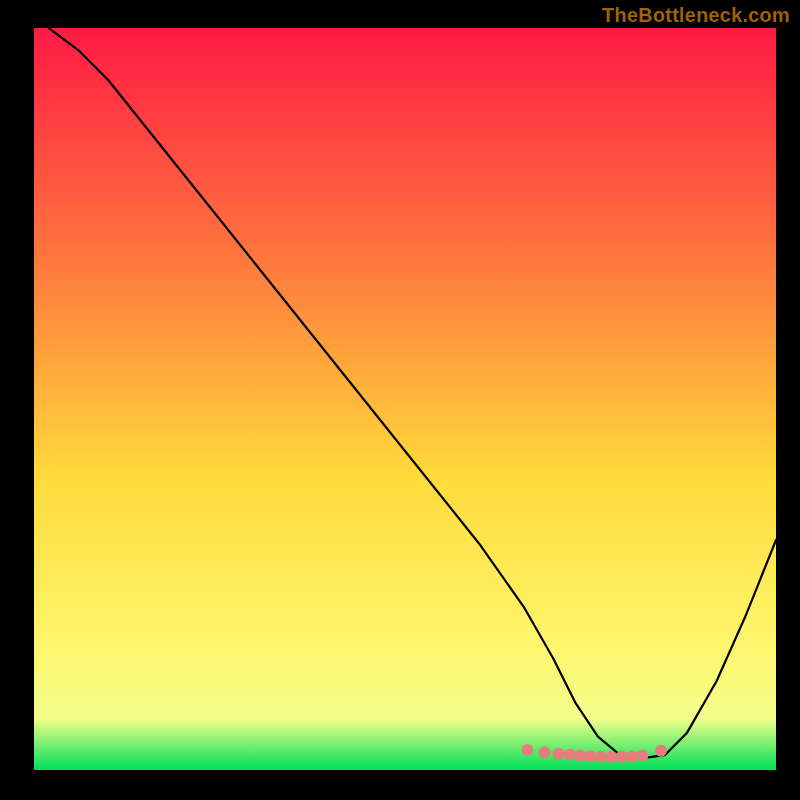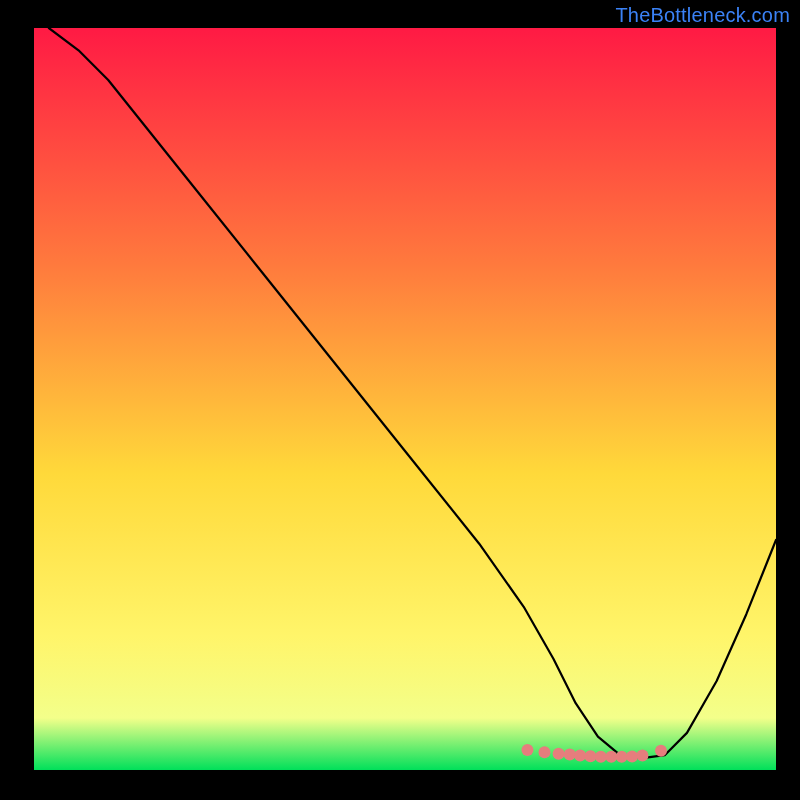--- a/index.html
+++ b/index.html
@@ -14,23 +14,23 @@
   .container {
     position: relative;
     width: 800px;
     height: 800px;
     background: #000;
   }
   .watermark {
     position: absolute;
     top: 4px;
     right: 10px;
-    color: #3b82f6;
+    color: #a16207;
     font-size: 20px;
-    font-weight: 400;
+    font-weight: 700;
     letter-spacing: 0.2px;
     z-index: 5;
   }
   .plot-area {
     position: absolute;
     left: 34px;
     top: 28px;
     width: 742px;
     height: 742px;
   }

